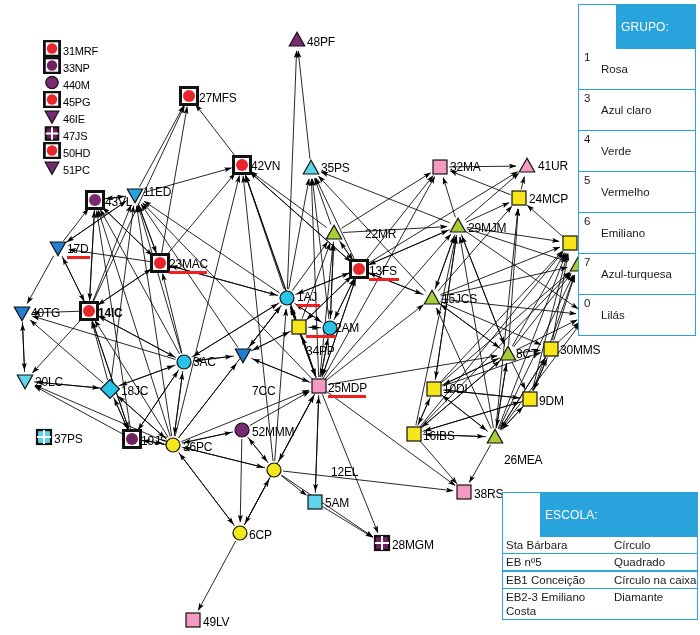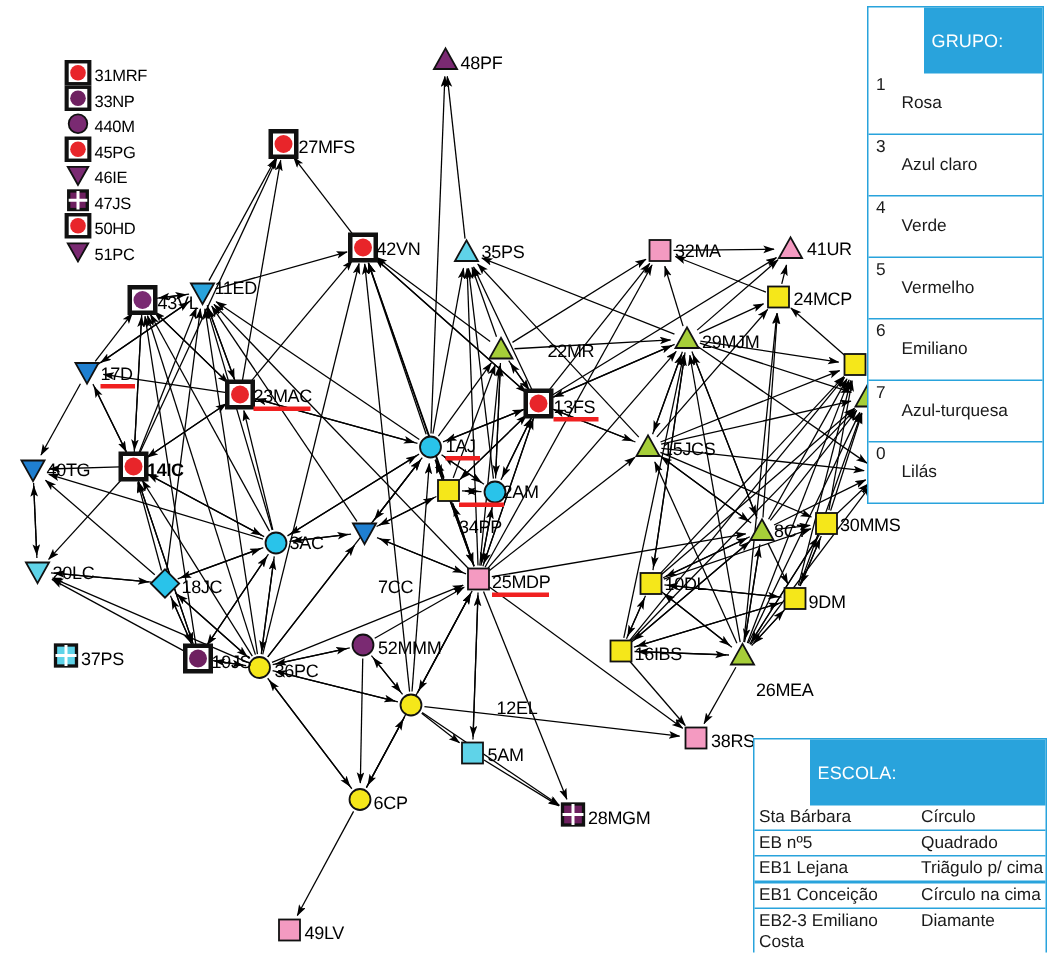--- a/index.html
+++ b/index.html
@@ -652,28 +652,24 @@
     <div id="escola-rows">
         <div class="lrow">
           <div class="c1">Sta Bárbara</div>
           <div class="c2">Círculo</div>
         </div>
         <div class="lrow">
           <div class="c1">EB nº5</div>
           <div class="c2">Quadrado</div>
         </div>
         <div class="lrow">
-          <div class="c1">EB1 Lejana</div>
-          <div class="c2">Triãgulo p/ cima</div>
-        </div>
-        <div class="lrow">
         </div>
         <div class="lrow">
           <div class="c1">EB1 Conceição</div>
-          <div class="c2">Círculo na cima</div>
+          <div class="c2">Círculo na caixa</div>
         </div>
         <div class="lrow">
           <div class="c1">EB2-3 Emiliano Costa</div>
           <div class="c2">Diamante</div>
         </div>
       </div>
   </div>
 
 </div>
 

